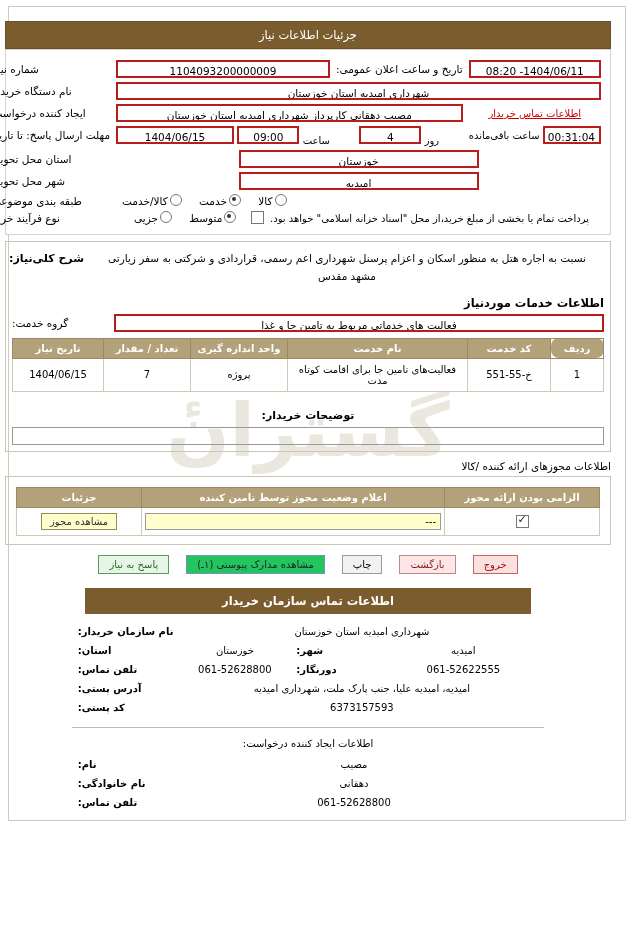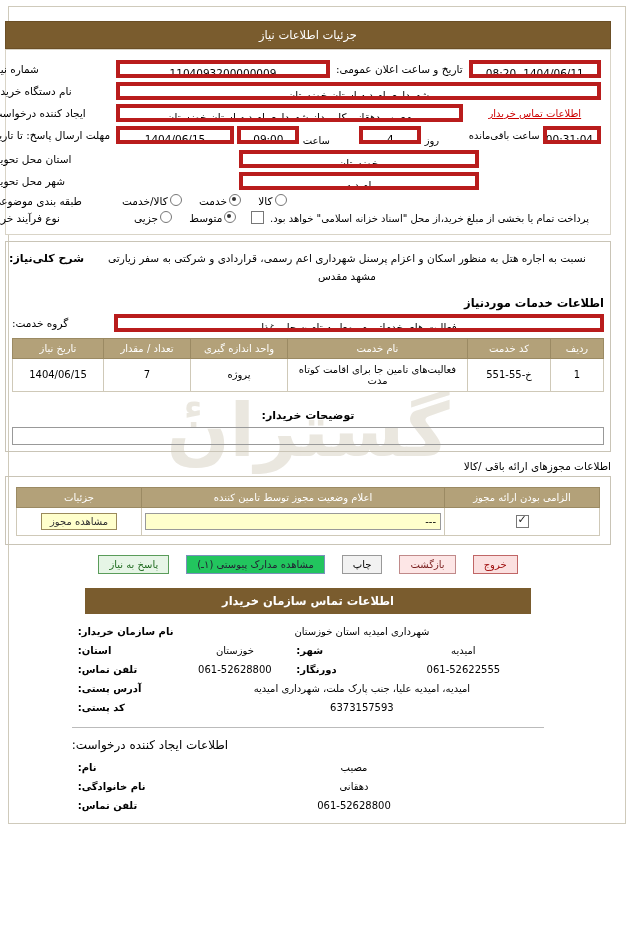--- a/index.html
+++ b/index.html
@@ -60,21 +60,21 @@
   }
   td.lbl{
     text-align:left;
     width:118px;
     white-space:nowrap;
     color:#000;
     font-size:10.5px;
     padding-left:6px;
   }
   .field{
-    border:4px solid #b91c1c;
+    border:2px solid #b91c1c;
     background:#fff;
     height:18px;
     line-height:18px;
     text-align:center;
     font-size:10.5px;
     padding:0 4px;
     box-sizing:border-box;
     overflow:hidden;
     white-space:nowrap;
   }
@@ -170,21 +170,21 @@
   table.grid{
     width:100%;
     border-collapse:collapse;
     margin-top:2px;
   }
   table.grid th{
     background:#b3a179;
     color:#fff;
     border:1px solid #9b8a63;
     font-size:10px;
-    font-weight:normal;
+    font-weight:bold;
     padding:4px 2px;
     text-align:center;
   }
   table.grid td{
     border:1px solid #cfc9b8;
     font-size:10px;
     padding:5px 3px;
     text-align:center;
     background:#fff;
   }
@@ -273,22 +273,22 @@
   td.cval{text-align:center;}
   .hr{
     border:0;
     border-top:1px solid #bbb;
     width:78%;
     margin:10px auto;
   }
   .creator-title{
     width:78%;
     margin:0 auto;
-    font-size:12px;
-    text-align:left;
+    font-size:10px;
+    text-align:center;
     padding-bottom:4px;
   }
   .outer-frame{
     border:1px solid #cfcabb;
     margin:6px 8px;
   }
 </style>
 </head>
 <body>
 
@@ -401,21 +401,21 @@
       <div class="row-inline">
         <div style="flex:1;">
           <div class="field wide">فعالیت های خدماتی مربوط به تامین جا و غذا</div>
         </div>
         <div class="lbl2">گروه خدمت:</div>
       </div>
 
       <table class="grid">
         <thead>
           <tr>
-            <th style="width:48px;">ردیف</th>
+            <th style="width:48px;border-radius:8px;">ردیف</th>
             <th style="width:78px;">کد خدمت</th>
             <th>نام خدمت</th>
             <th style="width:92px;">واحد اندازه گیری</th>
             <th style="width:82px;">تعداد / مقدار</th>
             <th style="width:86px;">تاریخ نیاز</th>
           </tr>
         </thead>
         <tbody>
           <tr>
             <td>1</td>
@@ -425,21 +425,21 @@
             <td>7</td>
             <td>1404/06/15</td>
           </tr>
         </tbody>
       </table>
 
       <div class="buyer-note-label">توضیحات خریدار:</div>
       <div class="empty-line"></div>
     </div>
 
-    <div class="permits-title">اطلاعات  مجوزهای ارائه باقی /کالا</div>
+    <div class="permits-title">اطلاعات  مجوزهای ارائه کننده /کالا</div>
 
     <div class="bigbox" style="margin-top:2px;padding:8px 10px;">
       <table class="grid">
         <thead>
           <tr>
             <th style="width:150px;">الزامی بودن ارائه مجوز</th>
             <th>اعلام وضعیت مجوز توسط تامین کننده</th>
             <th style="width:120px;">جزئیات</th>
           </tr>
         </thead>

